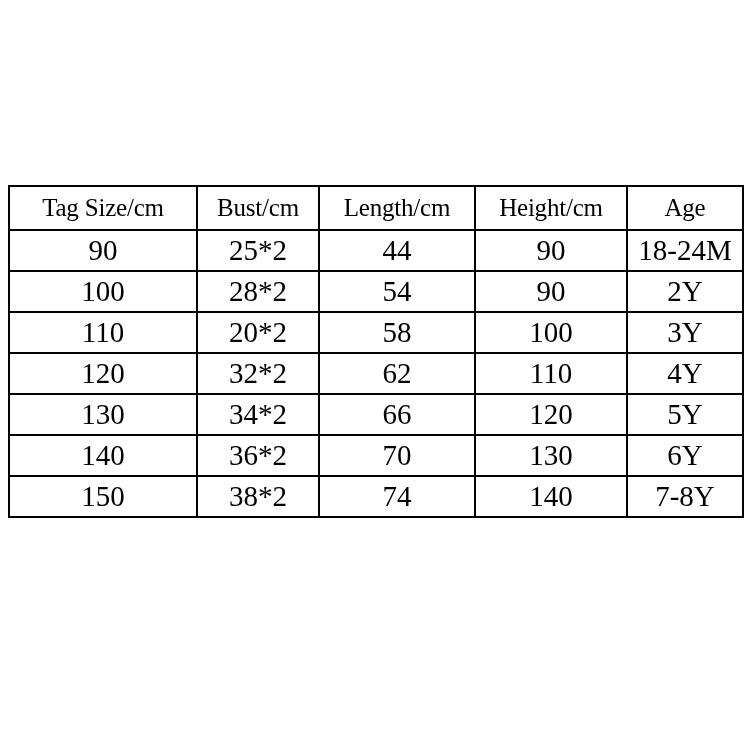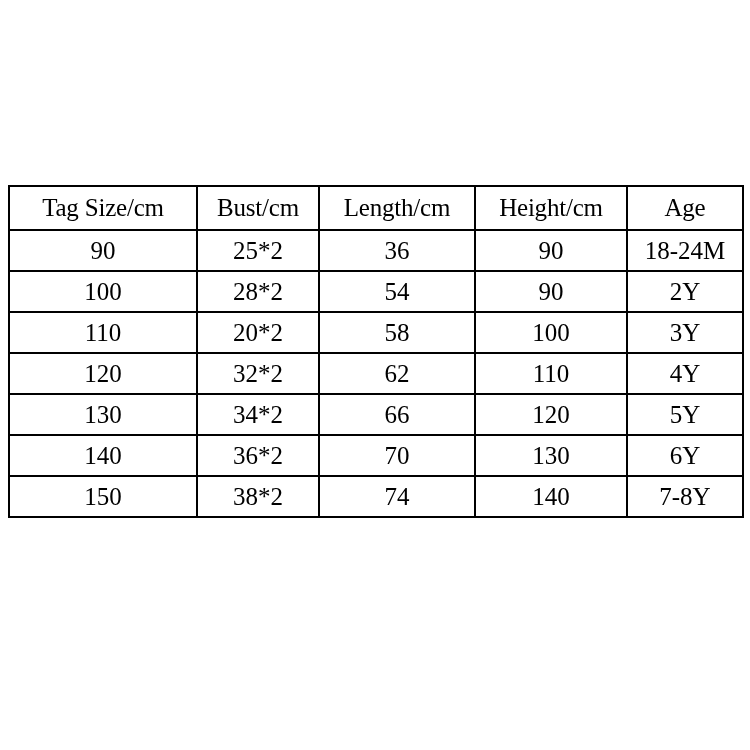--- a/index.html
+++ b/index.html
@@ -43,21 +43,21 @@
     padding: 0;
   }
   table.size-table thead th {
     height: 42px;
     font-size: 25px;
     line-height: 42px;
     letter-spacing: -0.2px;
   }
   table.size-table tbody td {
     height: 39px;
-    font-size: 25px;
+    font-size: 29px;
     line-height: 39px;
     border-radius: 11px;
   }
   
   col.c0 { width: 188px; }
   col.c1 { width: 122px; }
   col.c2 { width: 156px; }
   col.c3 { width: 152px; }
   col.c4 { width: 116px; }
 </style>
@@ -80,21 +80,21 @@
           <th>Bust/cm</th>
           <th>Length/cm</th>
           <th>Height/cm</th>
           <th>Age</th>
         </tr>
       </thead>
       <tbody>
         <tr>
           <td>90</td>
           <td>25*2</td>
-          <td>36</td>
+          <td>44</td>
           <td>90</td>
           <td>18-24M</td>
         </tr>
         <tr>
           <td>100</td>
           <td>28*2</td>
           <td>54</td>
           <td>90</td>
           <td>2Y</td>
         </tr>

